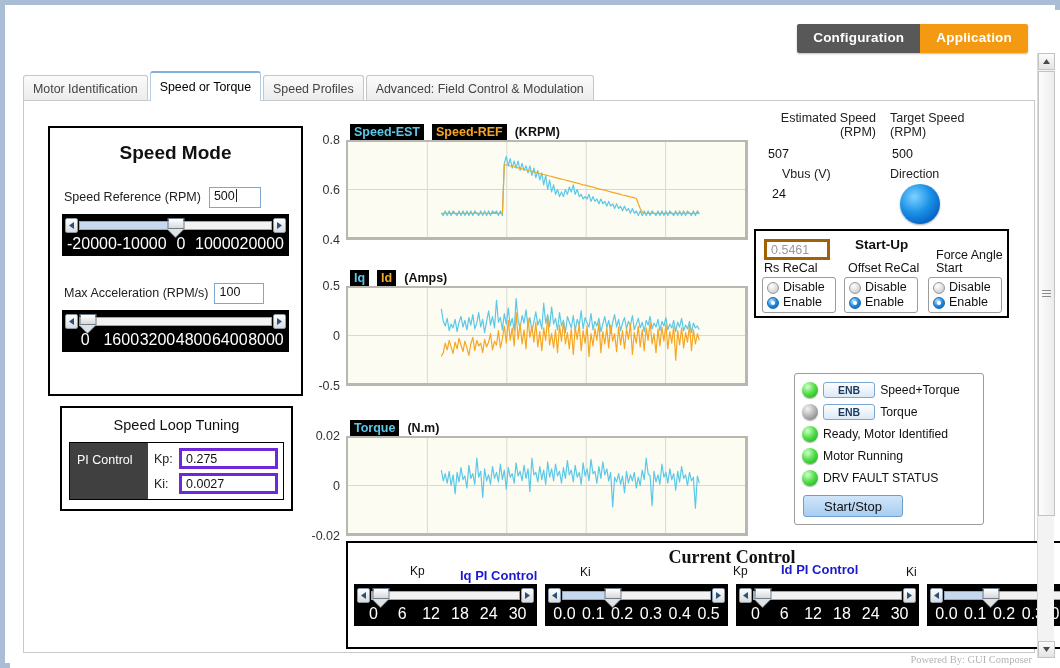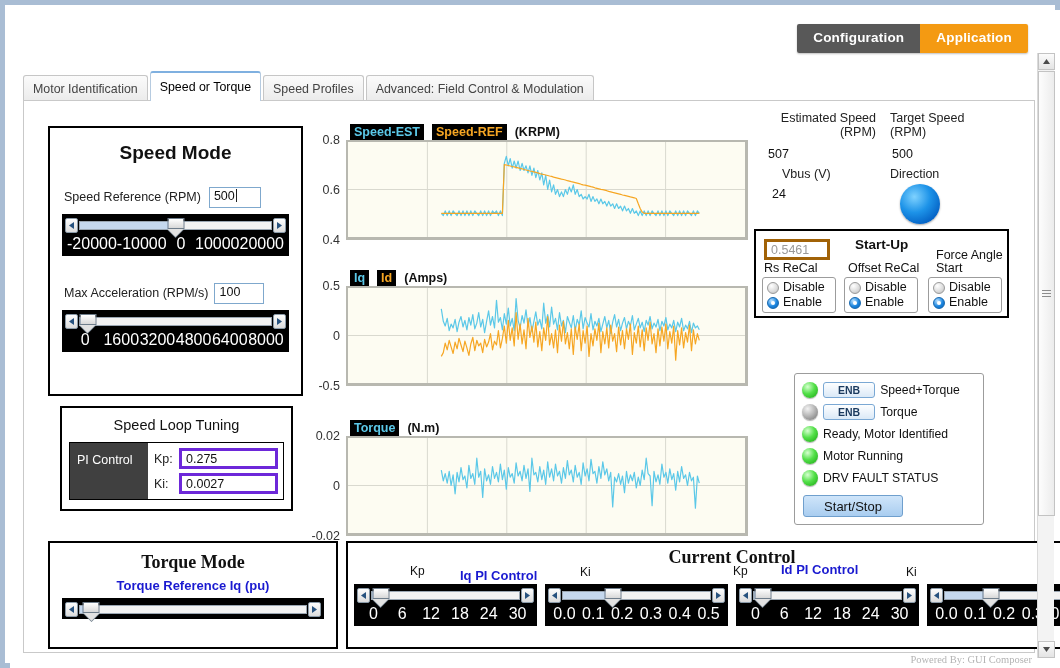--- a/index.html
+++ b/index.html
@@ -343,45 +343,20 @@
               <span class="txt">0.275</span>
             </div>
             <div class="tune-row">
               <div class="k">Ki:</div>
               <span class="txt">0.0027</span>
             </div>
           </div>
         </div>
       </div>
 
-      <div class="box" id="torque-mode">
-        <div class="box-title">Torque Mode</div>
-        <div class="blue-label">Torque Reference Iq (pu)</div>
-        <div class="slider-wrap" style="margin:5px 12px 0 12px;">
-          <div class="slider-bar">
-            <div class="sl-arrow">
-              <svg width="5" height="7" viewBox="0 0 5 7">
-                  <polygon points="5,0 5,7 0,3.5" fill="#27527f"></polygon>
-                </svg>
-            </div>
-            <div class="sl-track">
-              <div class="sl-fill" style="width:3%"></div>
-              <div class="sl-thumb" style="left:5%">
-                <div class="head"></div>
-                  <div class="tip"></div>
-              </div>
-            </div>
-            <div class="sl-arrow">
-              <svg width="5" height="7" viewBox="0 0 5 7">
-                  <polygon points="0,0 0,7 5,3.5" fill="#27527f"></polygon>
-                </svg>
-            </div>
-          </div>
-        </div>
-      </div>
 
       <div class="chart-block" style="left:282px; top:22px;">
         <div class="chart-legend">
           <span class="lg cy">Speed-EST</span>
           <span class="lg or">Speed-REF</span>
           <span class="lg-unit">(KRPM)</span>
         </div>
         <div class="plot-row">
           <div class="y-axis" style="height:100px;">
             <span style="top:0%">0.8</span>

